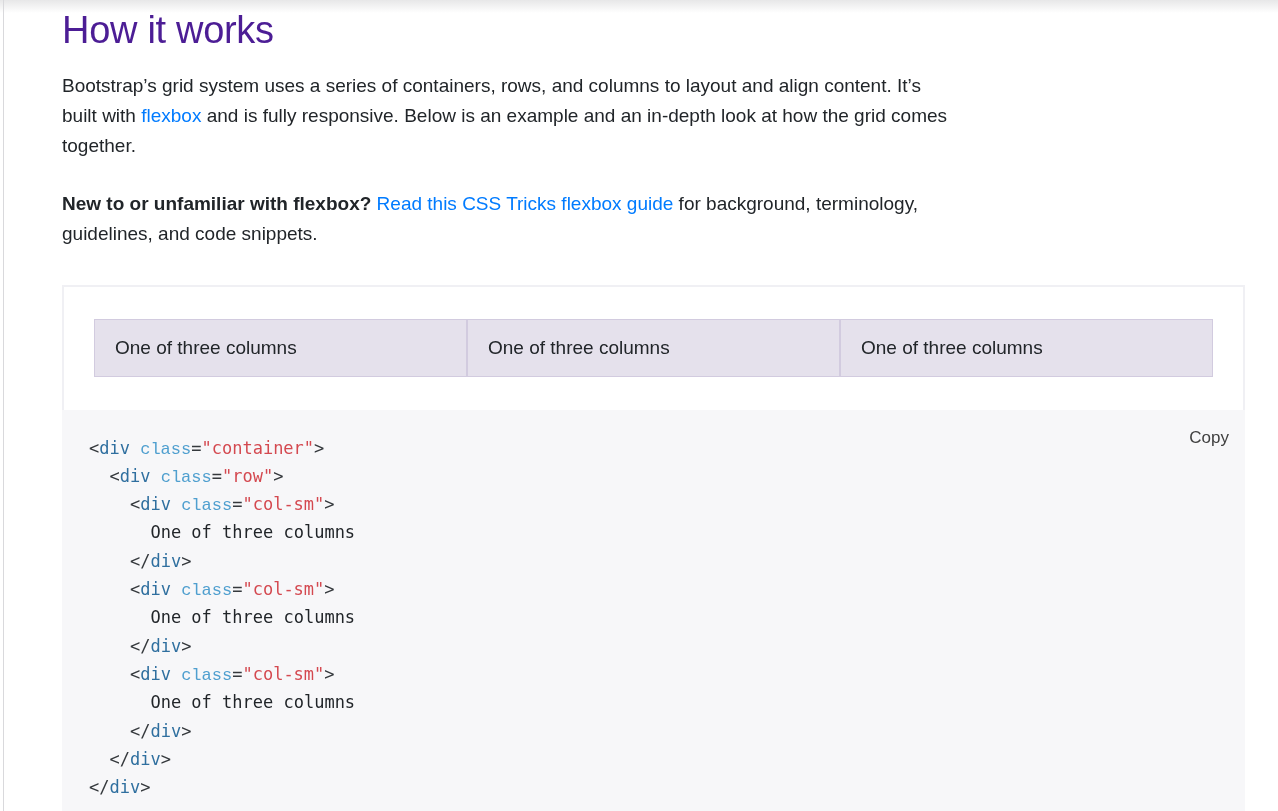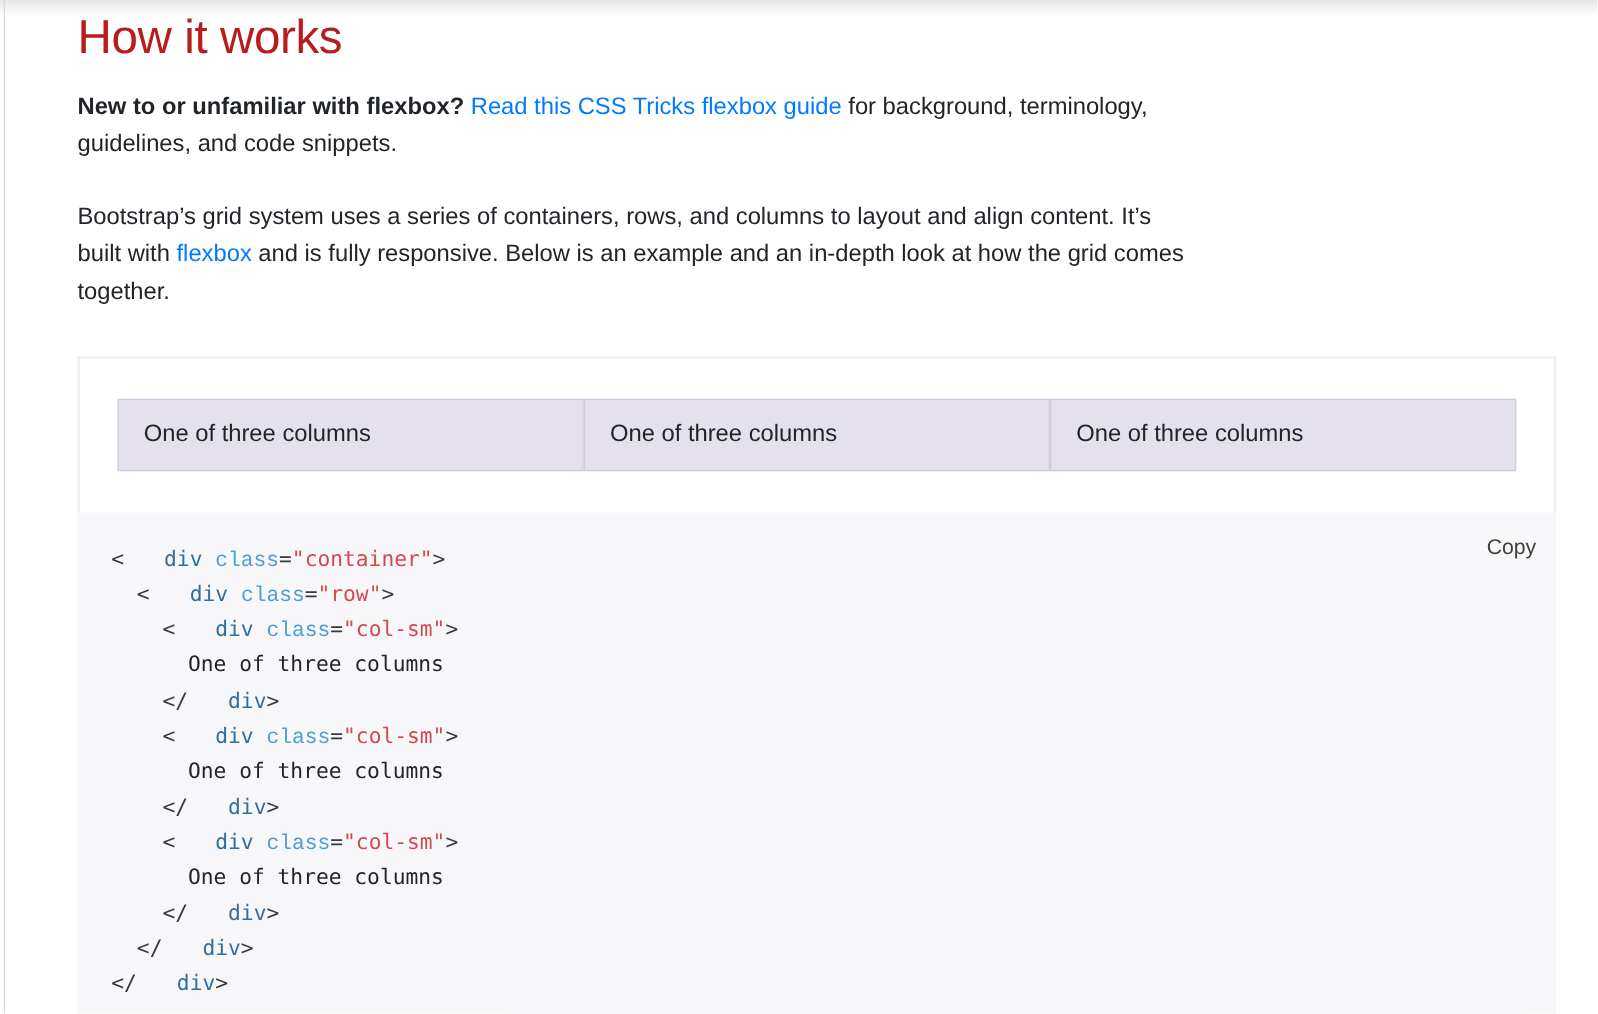--- a/index.html
+++ b/index.html
@@ -18,21 +18,21 @@
   }
   .left-rule {
     position: absolute; left: 3px; top: 0; bottom: 0; width: 1px;
     background: #d9d9dc;
   }
   .content {
     position: absolute; left: 62px; top: 8px; width: 1183px;
   }
   .page-title {
     font-size: 38px; font-weight: 500; letter-spacing: -0.3px;
-    margin: 0 0 17px 0; color: #b91c1c; line-height: 1.2;
+    margin: 0 0 17px 0; color: #4c1d95; line-height: 1.2;
   }
   .para {
     font-size: 19px; line-height: 30px; margin: 0 0 28px 0;
     max-width: 890px; color: #212529;
   }
   .para a { color: #007bff; text-decoration: none; }
   .para strong { font-weight: 700; }
   .example-wrap { margin-top: 36px; }
   .example-preview {
     background: #ffffff;
@@ -61,39 +61,39 @@
     color: #404040; cursor: pointer; padding: 4px 0;
   }
   pre.code {
     margin: 0;
     font-family: "Liberation Mono", "DejaVu Sans Mono", monospace;
     font-size: 17px; line-height: 26.3px;
     white-space: pre;
     color: #212529;
   }
   .tk-p { color: #35393d; }   
-  .tk-t { color: #2f6f9f; margin-left: 32px; }   
+  .tk-t { color: #2f6f9f; }   
   .tk-a { color: #4f9fcf; font-family: Liberation Mono, monospace; }   
   .tk-s { color: #d44950; }   
   .tk-n { color: #212529; }   
 </style>
 </head>
 <body>
 
 <div class="top-shade"></div>
 <div class="left-rule"></div>
 
 <main class="content">
 
   <h2 class="page-title">How it works</h2>
 
+  <p class="para"><span>Bootstrap’s grid system uses a series of containers, rows, and columns to layout and align content. It’s built with </span><a href="#">flexbox</a><span> and is fully responsive. Below is an example and an in-depth look at how the grid comes together.</span></p>
+
   <p class="para"><strong>New to or unfamiliar with flexbox?</strong>
 <a href="#">Read this CSS Tricks flexbox guide</a><span> for background, terminology, guidelines, and code snippets.</span></p>
-
-  <p class="para"><span>Bootstrap’s grid system uses a series of containers, rows, and columns to layout and align content. It’s built with </span><a href="#">flexbox</a><span> and is fully responsive. Below is an example and an in-depth look at how the grid comes together.</span></p>
 
   <section class="example-wrap">
     <div class="example-preview">
       <div class="ex-row">
           <div class="ex-col">One of three columns</div>
           <div class="ex-col">One of three columns</div>
           <div class="ex-col">One of three columns</div>
         </div>
     </div>
     <div class="code-block">

